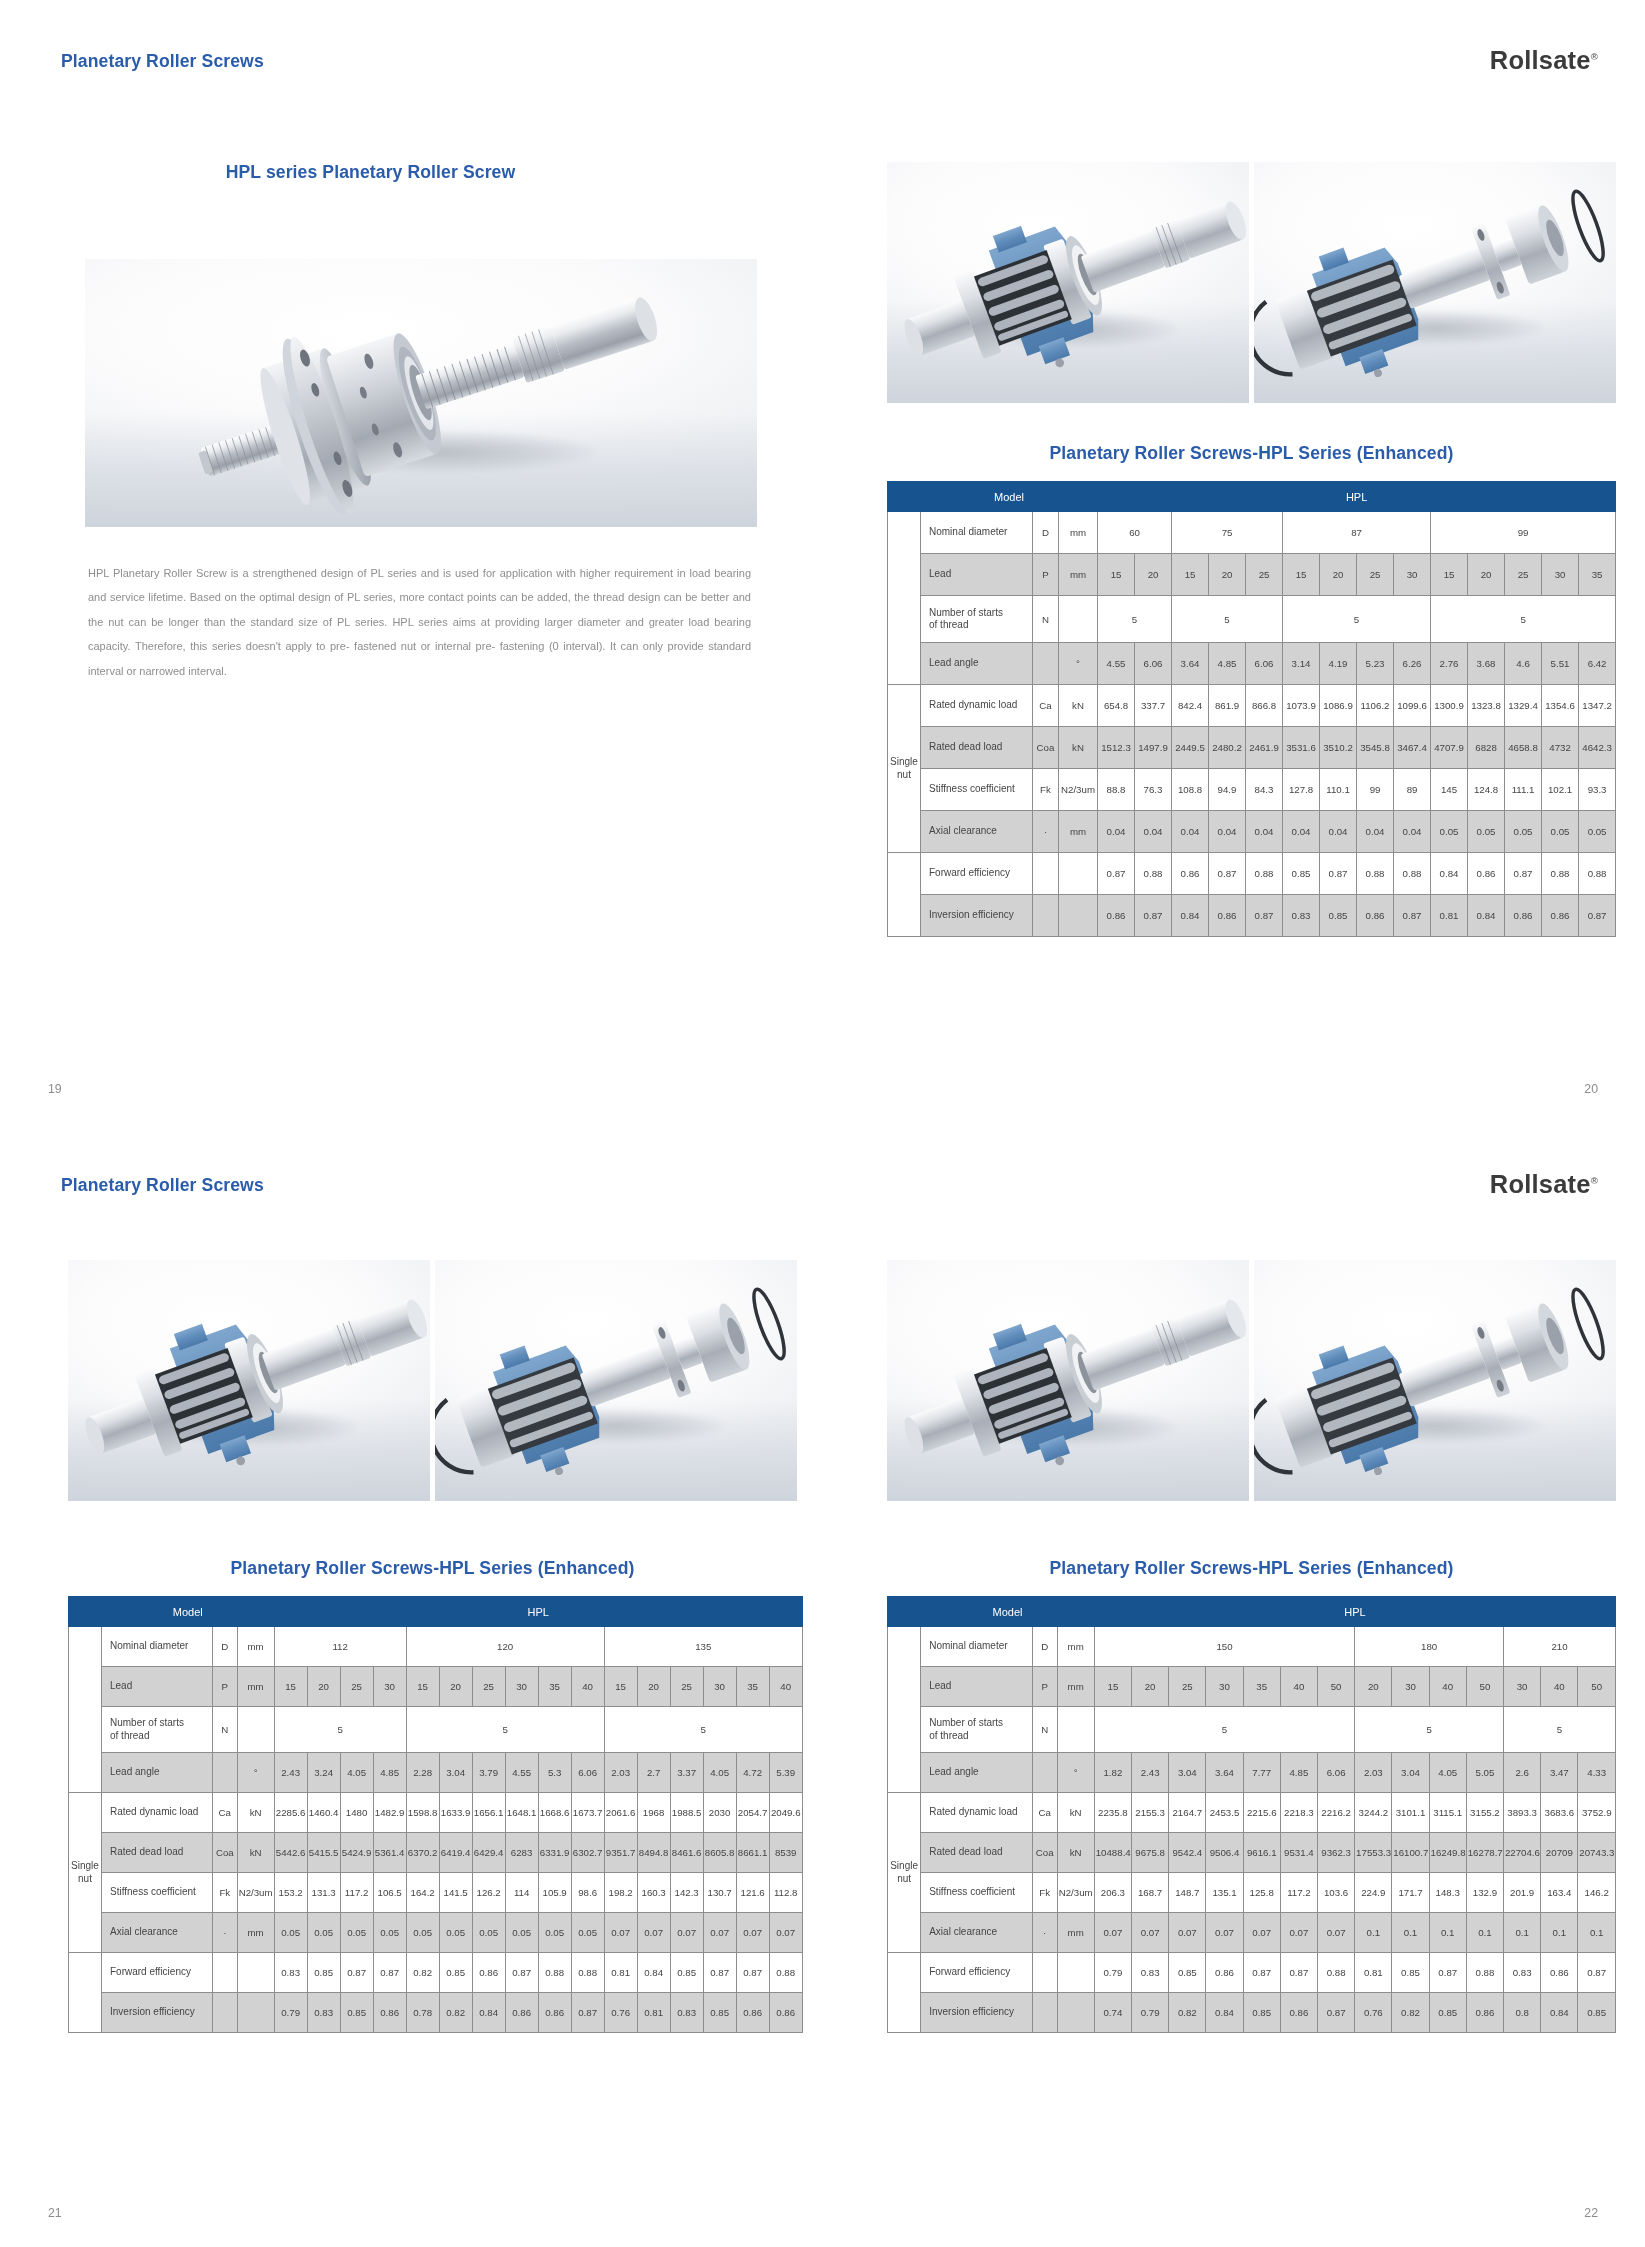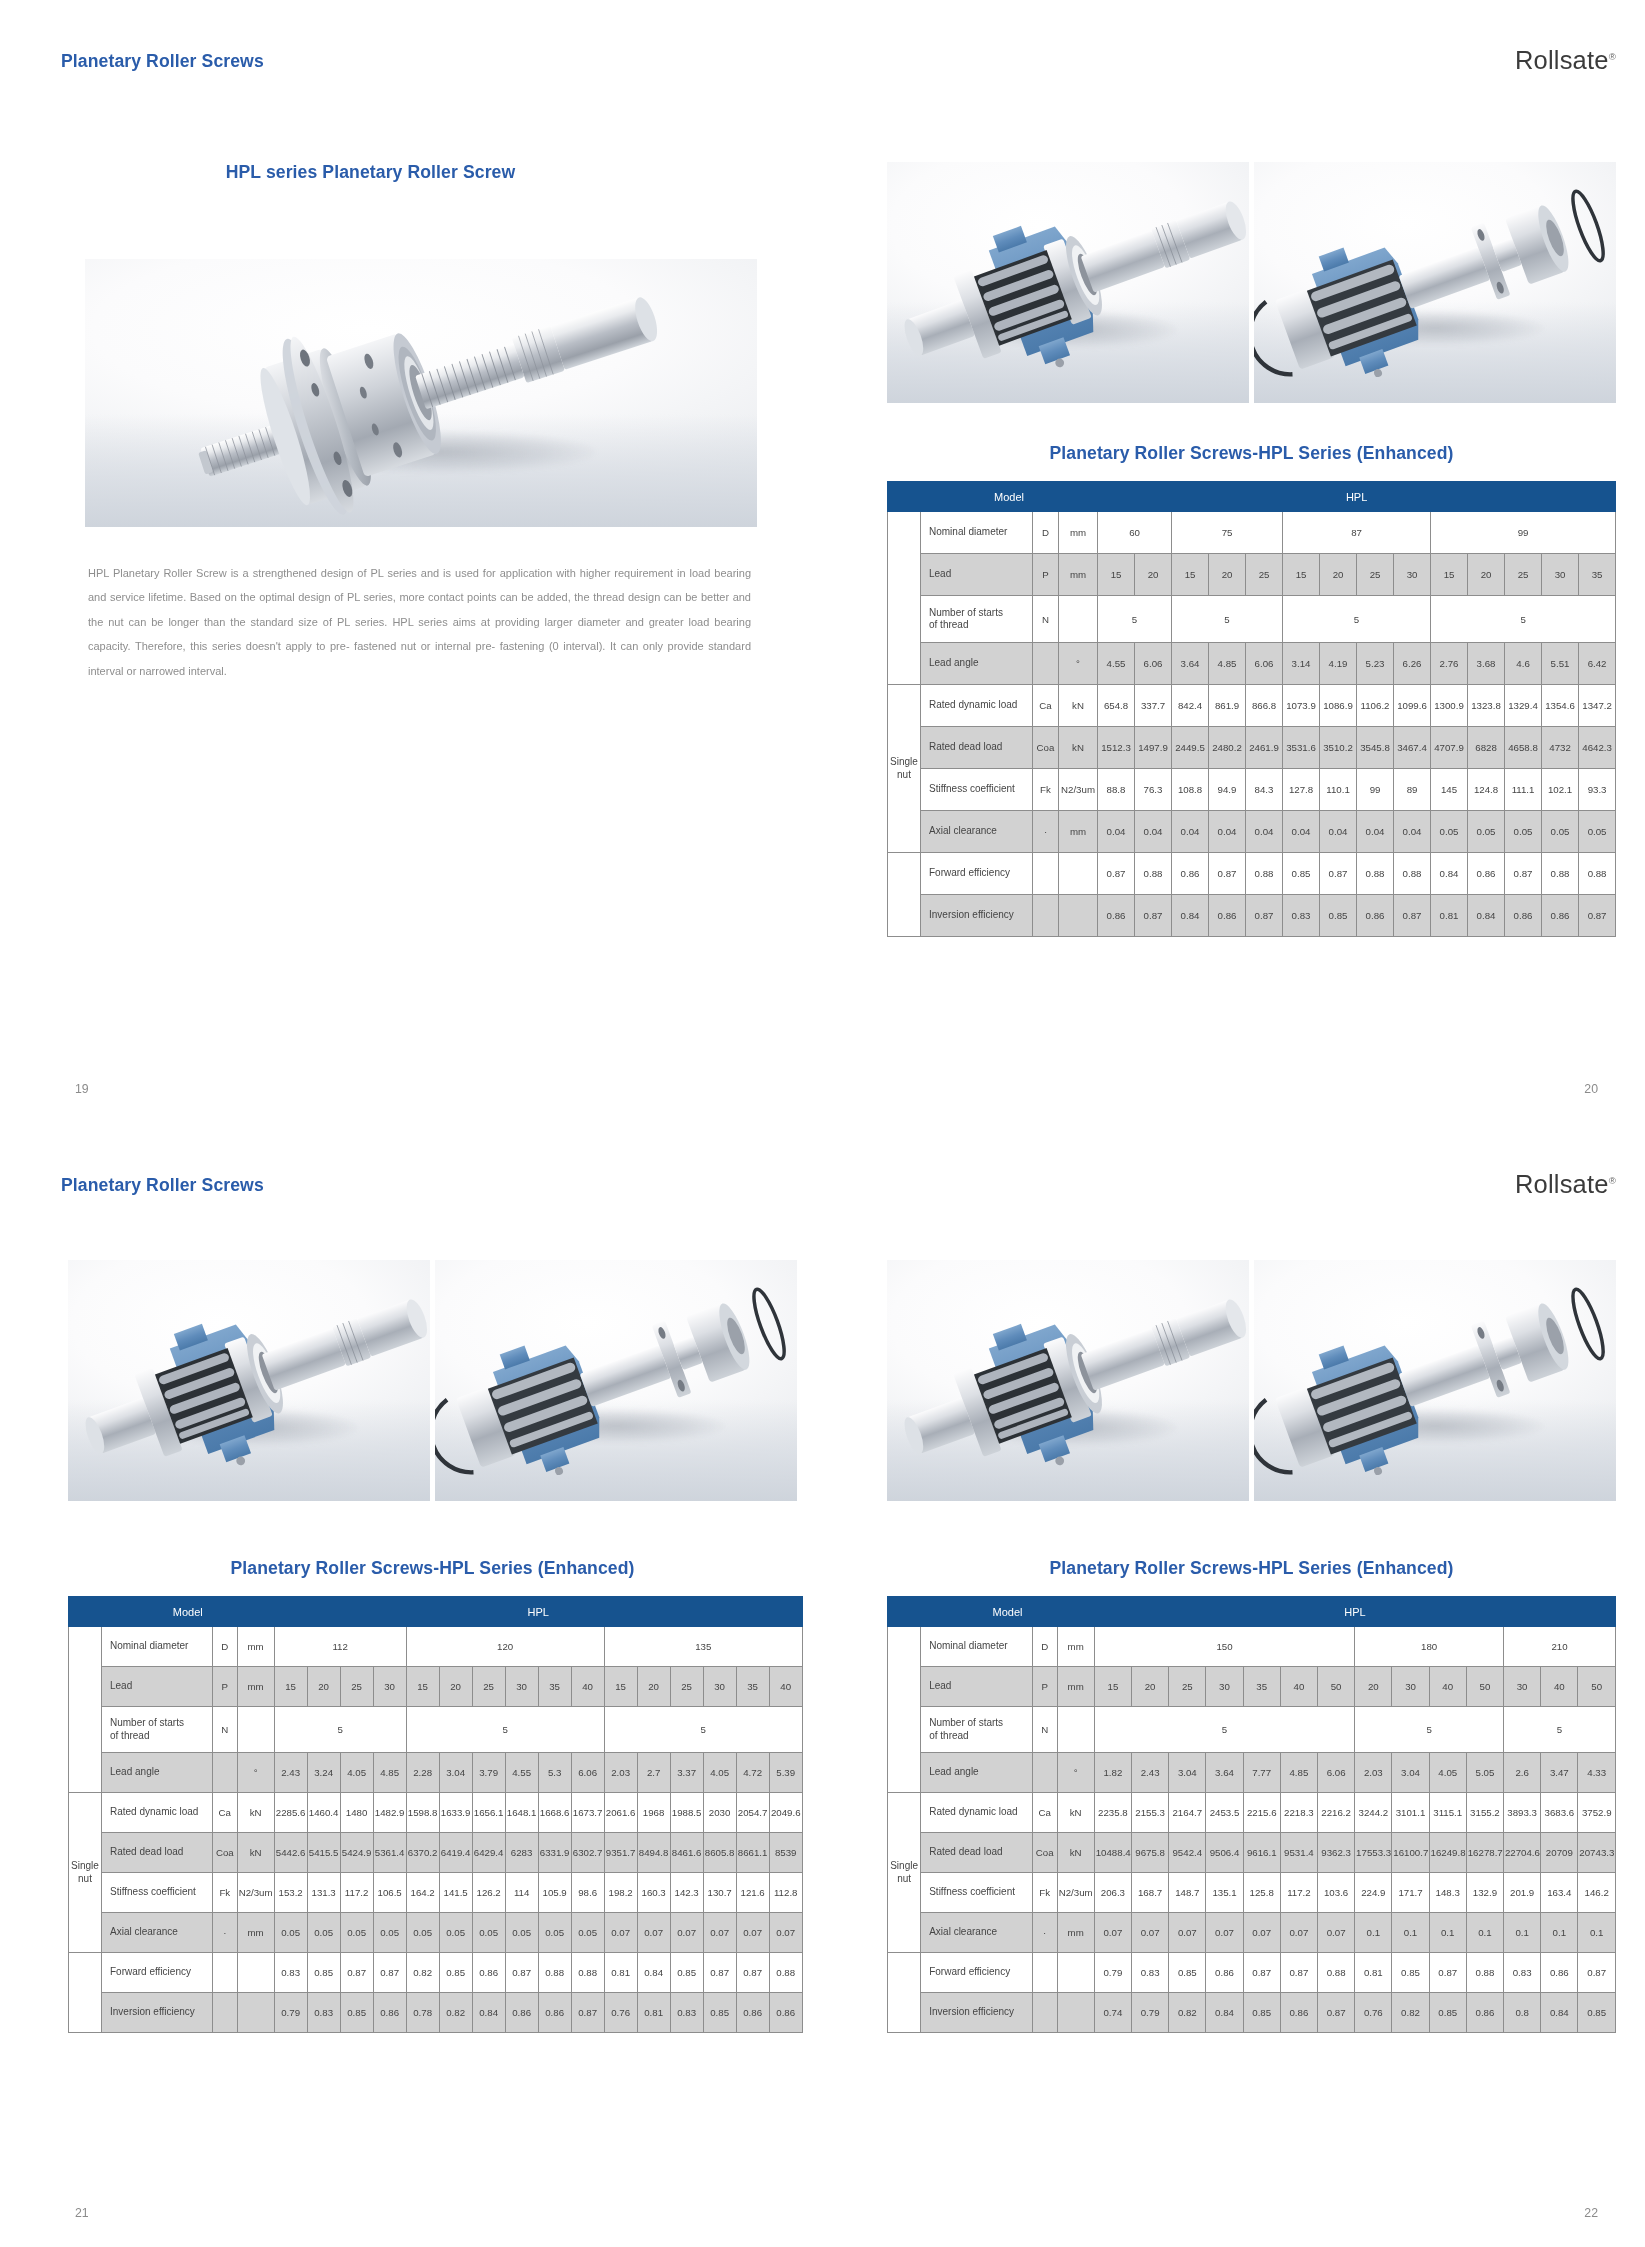--- a/index.html
+++ b/index.html
@@ -30,42 +30,42 @@
     position: absolute;
     left: 61px; top: 0;
     font-size: 17.6px;
     font-weight: bold;
     color: #2a5caa;
     letter-spacing: 0.1px;
     white-space: nowrap;
   }
   .brand-right {
     position: absolute;
-    right: 30px; top: -5.3px;
+    right: 48px; top: -5.3px;
     font-size: 25.5px;
     color: #3b3b3b;
-    font-weight: 400;
+    font-weight: 700;
     letter-spacing: 0.2px;
     white-space: nowrap;
   }
   .brand-right .reg {
     font-size: 9.7px;
     vertical-align: super;
     color: #6a6a6a;
   }
 
   
   .pg-num {
     position: absolute;
     bottom: 28px;
     font-size: 12.3px;
     color: #8b8b8b;
     font-weight: 300;
   }
-  .pg-num.left  { left: 48px; margin-left: 27px; }
+  .pg-num.left  { left: 48px; }
   .pg-num.right { right: 48px; }
 
   
   .sec-title {
     font-size: 17.6px;
     font-weight: bold;
     color: #2a5caa;
     text-align: center;
     letter-spacing: 0.1px;
   }

